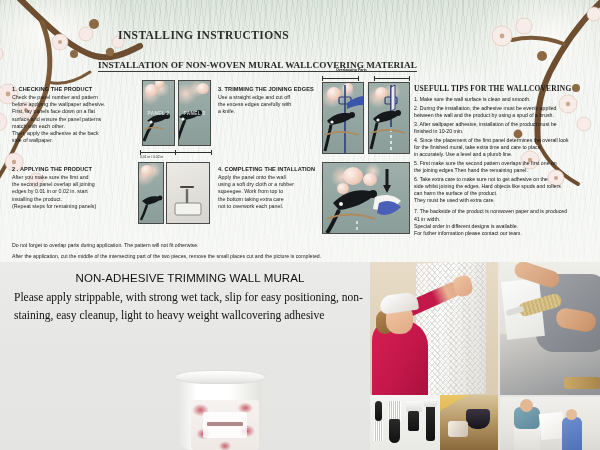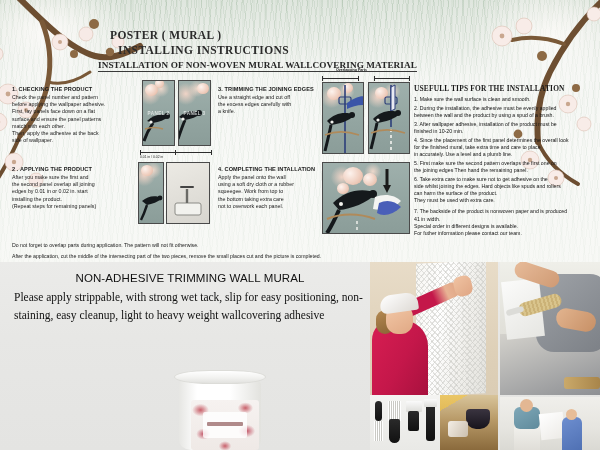--- a/index.html
+++ b/index.html
@@ -461,21 +461,20 @@
       <g fill="#8d6a45">
         <circle cx="70" cy="64" r="5"></circle>
           <circle cx="104" cy="96" r="4"></circle>
         <circle cx="46" cy="142" r="4.4"></circle>
       </g>
     </svg>
   </div>
 
   <div class="header">
     <div class="title-block">
-      <div class="title-1">POSTER ( MURAL )</div>
       <div class="title-2">INSTALLING INSTRUCTIONS</div>
     </div>
     <div class="subtitle">INSTALLATION OF NON-WOVEN MURAL WALLCOVERING MATERIAL</div>
   </div>
 
   <div class="step" id="step1">
     <div class="step-head">1. CHECKING THE PRODUCT</div>
     <div class="step-body">Check the panel number and pattern
 before applying the wallpaper adhesive.
 First, lay panels face down on a flat
@@ -626,21 +625,21 @@
       <path d="M4,56 C18,50 36,50 52,56" stroke="#b08a5a" stroke-width="2" fill="none"></path>
       <path d="M52,34 C62,30 72,32 78,38 C70,46 58,48 50,46 Z" fill="#f4f4f2"></path>
       <path d="M56,40 C64,36 72,38 78,44 C70,52 60,54 54,50 Z" fill="#4a5fb8"></path>
       <path d="M64,6 L64,26" stroke="#1a1a1a" stroke-width="3"></path>
       <path d="M60,22 L64,30 L68,22 Z" fill="#1a1a1a"></path>
       <path d="M34,58 L34,70" stroke="#f4f4f0" stroke-width="1.4" stroke-dasharray="3 3"></path>
     </svg>
   </div>
 
   <div class="tips">
-    <div class="tips-title">USEFULL TIPS FOR THE INSTALLATION</div>
+    <div class="tips-title">USEFULL TIPS FOR THE WALLCOVERING</div>
     <ul class="tips-list">
       <li>1. Make sure the wall surface is clean and smooth.</li>
       <li>2. During the installation, the adhesive must be evenly applied
     between the wall and the product by using a spud of a brush.</li>
       <li>3. After wallpaper adhesive, installation of the product must be
     finished in 10-20 min.</li>
       <li>4. Since the placement of the first panel determines the overall look
     for the finished mural, take extra time and care to place
     in accurately. Use a level and a plumb line.</li>
       <li>5. First make sure the second pattern overlaps the first one on

